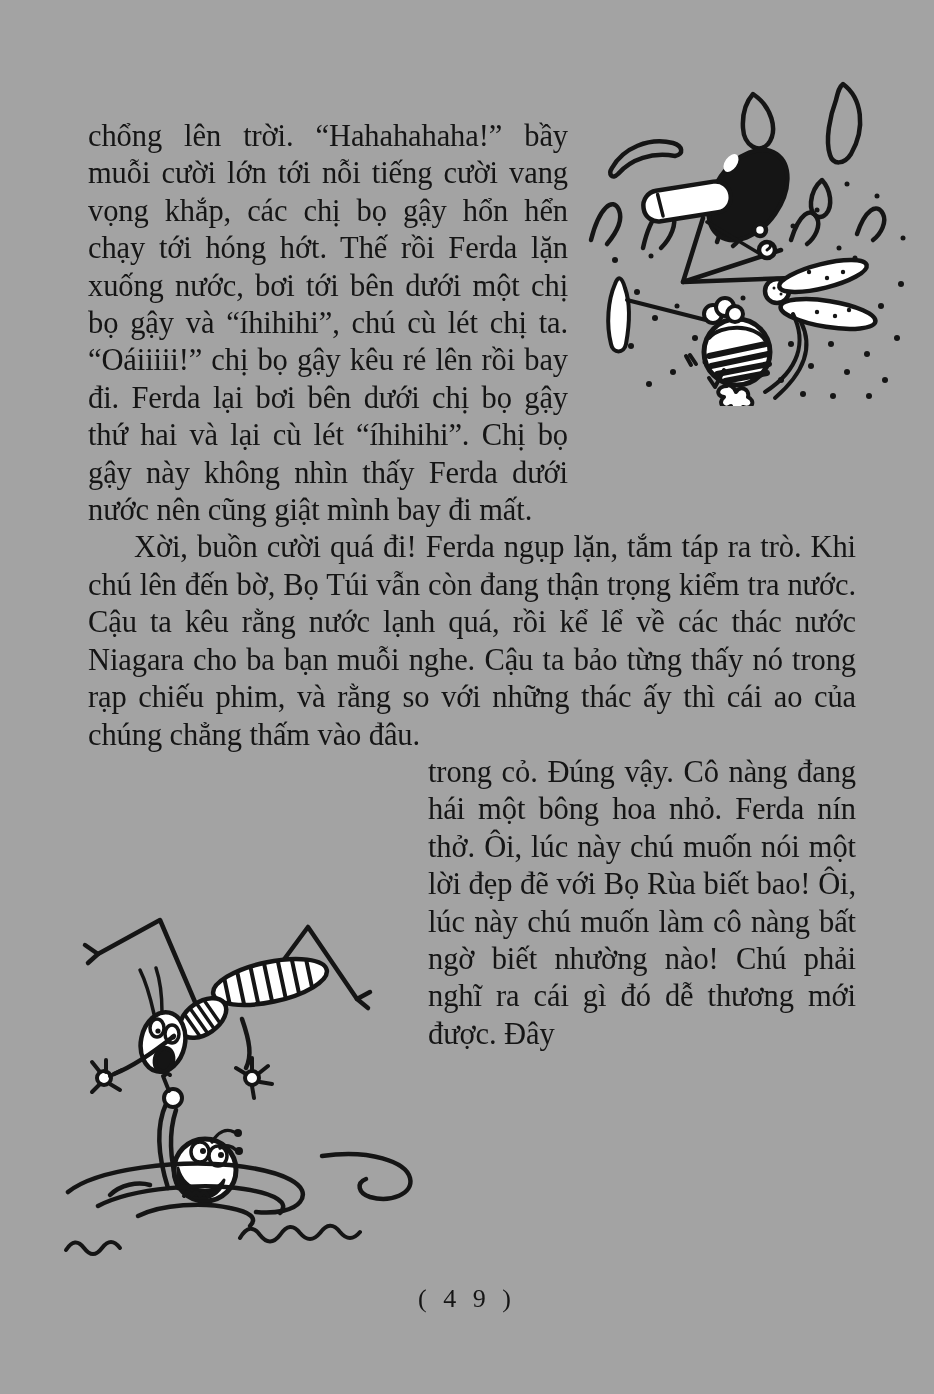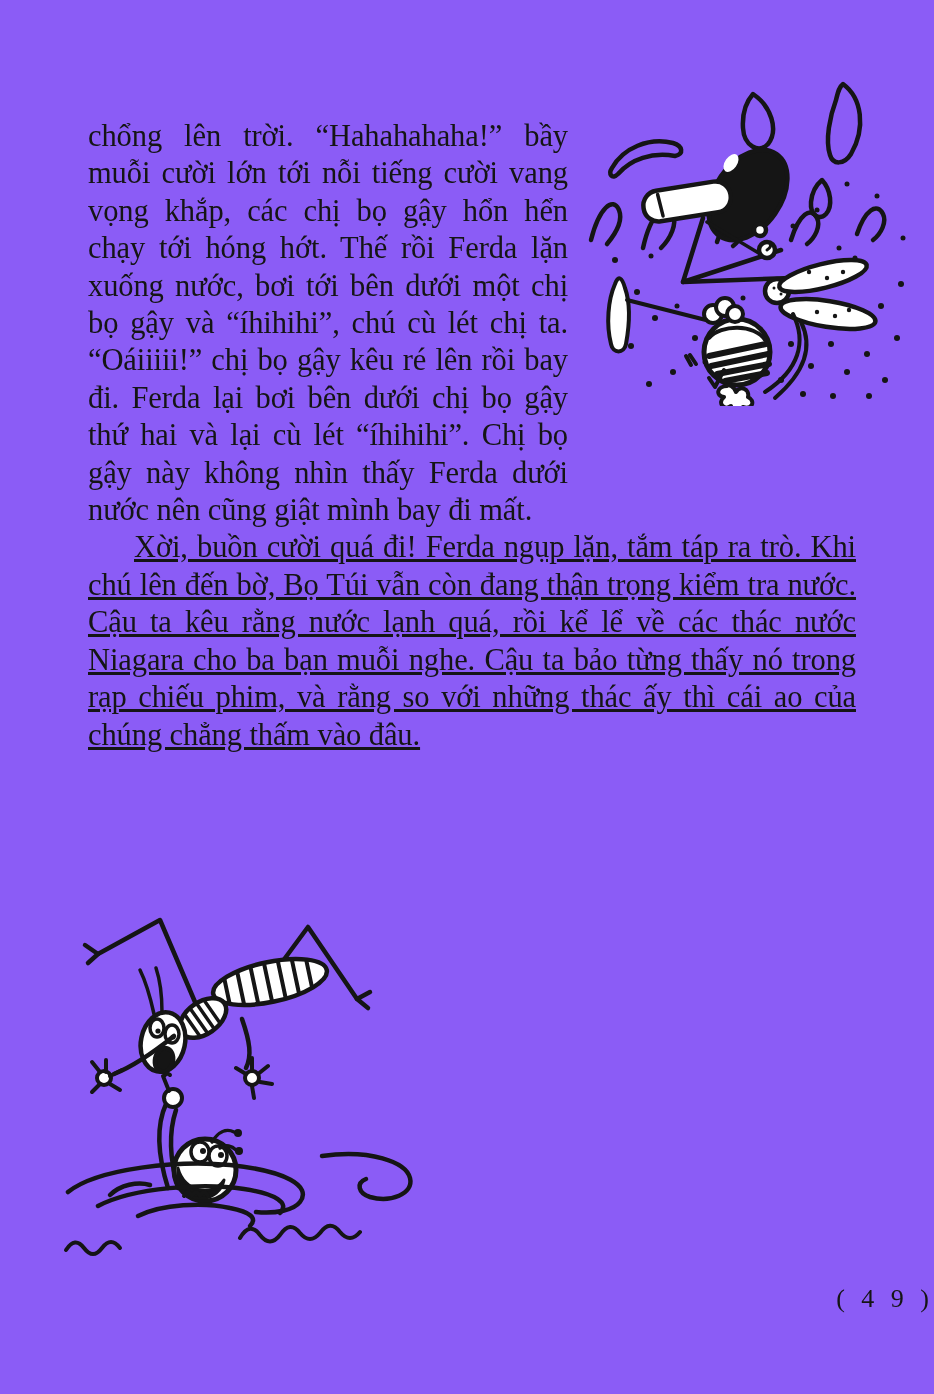--- a/index.html
+++ b/index.html
@@ -1,39 +1,39 @@
 <!DOCTYPE html>
 <html><head>
 <meta charset="utf-8">
 <style>
   html,body{margin:0;padding:0;background:#e8e8e8;}
   .page{
     position:relative;
     width:934px;height:1394px;
-    background:#8b5cf6;
+    background:#a3a3a3;
     overflow:hidden;
     font-family:"Liberation Serif","DejaVu Serif",serif;
     color:#151515;
   }
   .content{
     position:absolute;left:88px;top:118px;width:768px;
     font-size:30.5px;line-height:37.4px;
     text-align:justify;
     letter-spacing:-0.1px;
   }
   .content p{margin:0;}
-  .p-indent{text-indent:46px;margin-top:13px;text-decoration:underline;}
+  .p-indent{text-indent:46px;margin-top:13px;}
   .spacer-tr{float:right;width:288px;height:338px;}
   .spacer-bl{float:left;width:340px;height:352px;}
   .illus{position:absolute;}
   .illus-top{left:585px;top:58px;width:349px;height:348px;}
   .illus-bottom{left:54px;top:894px;width:368px;height:376px;}
   .page-number{
     position:absolute;left:0;top:1284px;width:100%;
-    text-align:right;font-size:26px;letter-spacing:5px;
+    text-align:center;font-size:26px;letter-spacing:5px;
   }
 </style>
 </head>
 <body>
 
 <div class="page">
 
   <svg class="illus illus-top" viewBox="0 0 349 348" xmlns="http://www.w3.org/2000/svg">
     <g fill="none" stroke="#151515" stroke-width="4.5" stroke-linecap="round" stroke-linejoin="round">
 
@@ -209,17 +209,18 @@
       <path d="M12,356 q9,-14 18,-2 q9,12 18,0 q9,-12 18,0" stroke-width="4"></path>
       <path d="M186,344 q10,-17 20,-3 q10,13 20,0 q10,-15 20,-2 q10,12 20,0 q10,-14 20,-1 q10,12 20,0" stroke-width="4"></path>
     </g>
   </svg>
 
   <div class="content">
     <span class="spacer-tr"></span>
     <p class="para">chổng lên trời. “Hahahahaha!” bầy muỗi cười lớn tới nỗi tiếng cười vang vọng khắp, các chị bọ gậy hổn hển chạy tới hóng hớt. Thế rồi Ferda lặn xuống nước, bơi tới bên dưới một chị bọ gậy và “íhihihi”, chú cù lét chị ta. “Oáiiiii!” chị bọ gậy kêu ré lên rồi bay đi. Ferda lại bơi bên dưới chị bọ gậy thứ hai và lại cù lét “íhihihi”. Chị bọ gậy này không nhìn thấy Ferda dưới nước nên cũng giật mình bay đi mất.</p>
     <p class="para p-indent">Xời, buồn cười quá đi! Ferda ngụp lặn, tắm táp ra trò. Khi chú lên đến bờ, Bọ Túi vẫn còn đang thận trọng kiểm tra nước. Cậu ta kêu rằng nước lạnh quá, rồi kể lể về các thác nước Niagara cho ba bạn muỗi nghe. Cậu ta bảo từng thấy nó trong rạp chiếu phim, và rằng so với những thác ấy thì cái ao của chúng chẳng thấm vào đâu.</p>
     <span class="spacer-bl"></span>
+    <p class="para">trong cỏ. Đúng vậy. Cô nàng đang hái một bông hoa nhỏ. Ferda nín thở. Ôi, lúc này chú muốn nói một lời đẹp đẽ với Bọ Rùa biết bao! Ôi, lúc này chú muốn làm cô nàng bất ngờ biết nhường nào! Chú phải nghĩ ra cái gì đó dễ thương mới được. Đây</p>
   </div>
 
   <div class="page-number">( 4 9 )</div>
 
 </div>
 
 </body></html>

